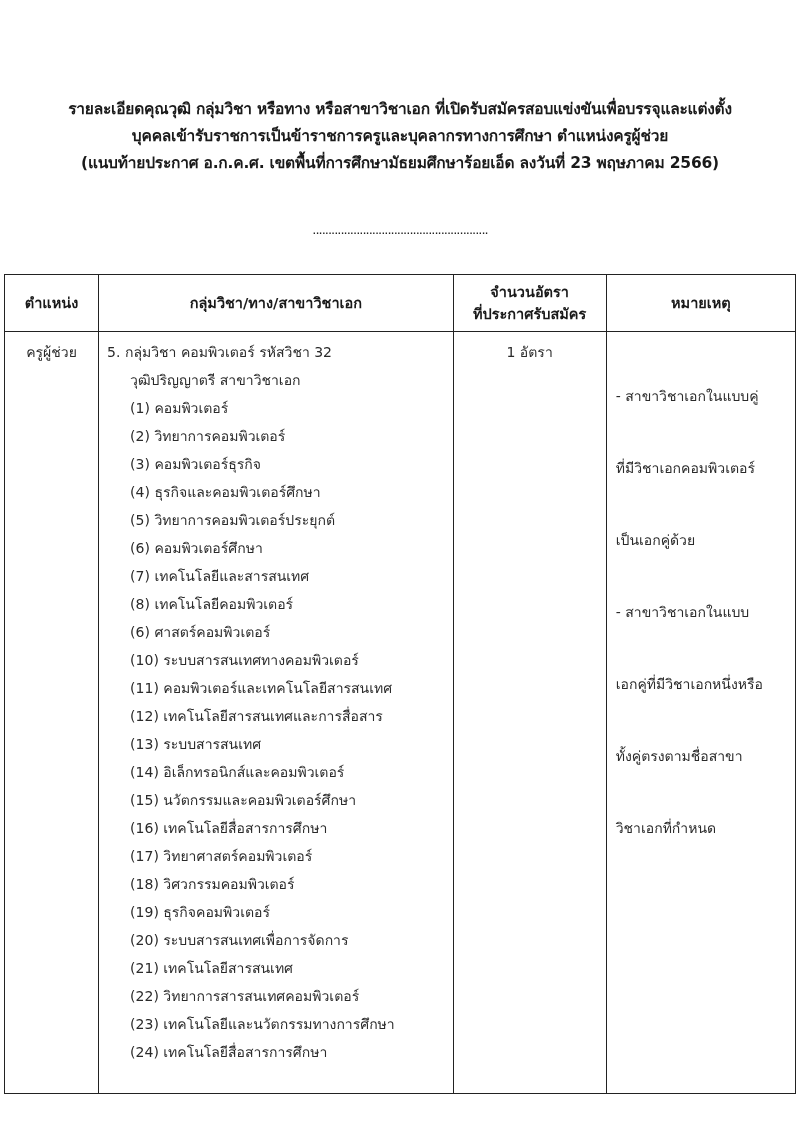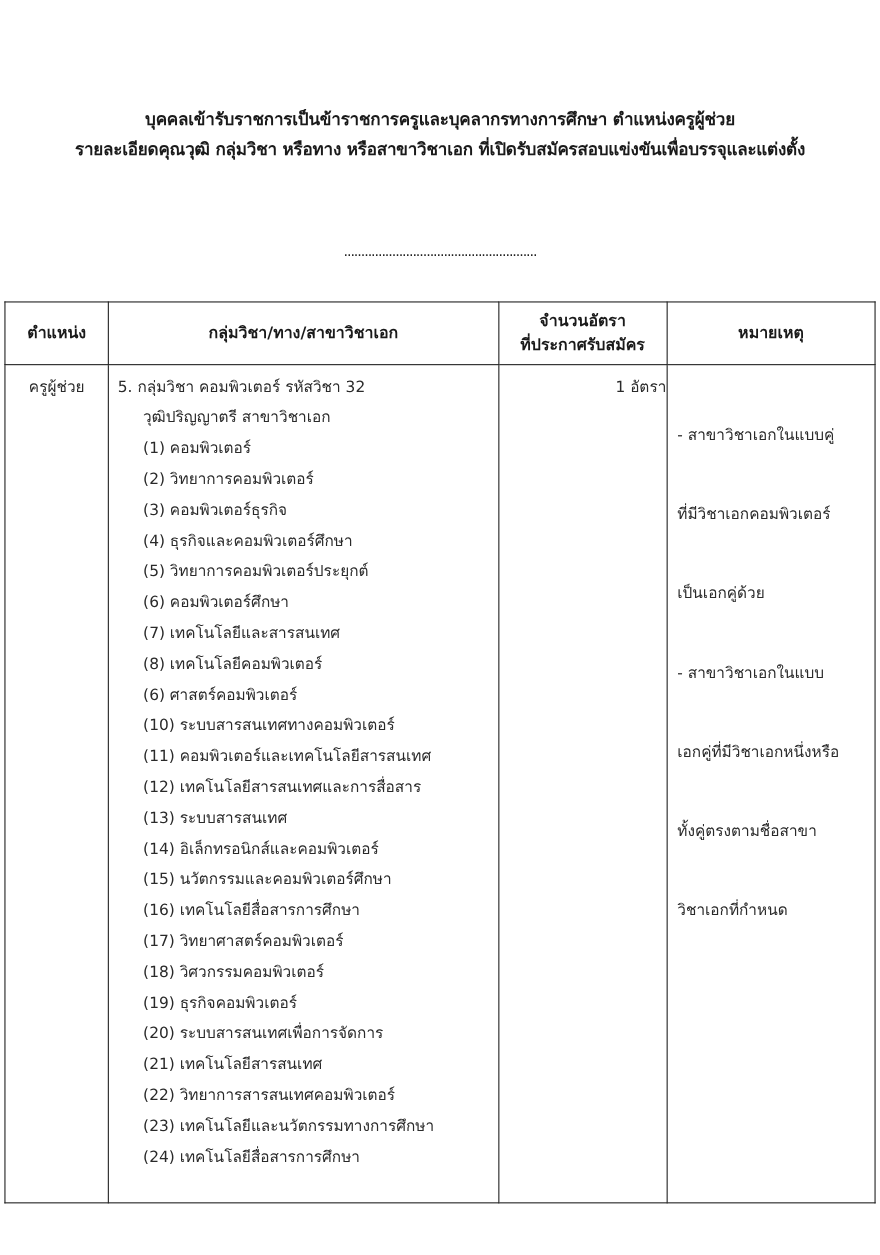--- a/index.html
+++ b/index.html
@@ -30,30 +30,31 @@
     font-weight: bold; font-size: 14.5px; line-height: 22px;
   }
   table.main td { font-size: 14px; line-height: 28px; color: #2a2a2a; }
   .c1 { width: 94px; }
   .c2 { width: 354px; }
   .c3 { width: 153px; }
   .c4 { width: 189px; }
   .pos { text-align: center; padding-top: 6px !important; }
   .subj { padding: 6px 0 0 8px !important; }
   .subj .indent { padding-left: 23px; }
-  .count { text-align: right; padding-top: 6px !important; }
+  .count { text-align: center; padding-top: 6px !important; }
   .notes { padding: 6px 4px 0 9px !important; }
   .notes div { white-space: nowrap; margin-top: 44px; }
 </style>
 </head>
 <body>
 
 <div class="heading">
+  <div>รายละเอียดคุณวุฒิ กลุ่มวิชา หรือทาง หรือสาขาวิชาเอก ที่เปิดรับสมัครสอบแข่งขันเพื่อบรรจุและแต่งตั้ง</div>
   <div>บุคคลเข้ารับราชการเป็นข้าราชการครูและบุคลากรทางการศึกษา ตำแหน่งครูผู้ช่วย</div>
-  <div>รายละเอียดคุณวุฒิ กลุ่มวิชา หรือทาง หรือสาขาวิชาเอก ที่เปิดรับสมัครสอบแข่งขันเพื่อบรรจุและแต่งตั้ง</div>
+  <div>(แนบท้ายประกาศ อ.ก.ค.ศ. เขตพื้นที่การศึกษามัธยมศึกษาร้อยเอ็ด ลงวันที่ 23 พฤษภาคม 2566)</div>
 </div>
 <div class="dots">........................................................</div>
 
 <table class="main">
   <colgroup>
     <col class="c1">
       <col class="c2">
       <col class="c3">
       <col class="c4">
   </colgroup>

